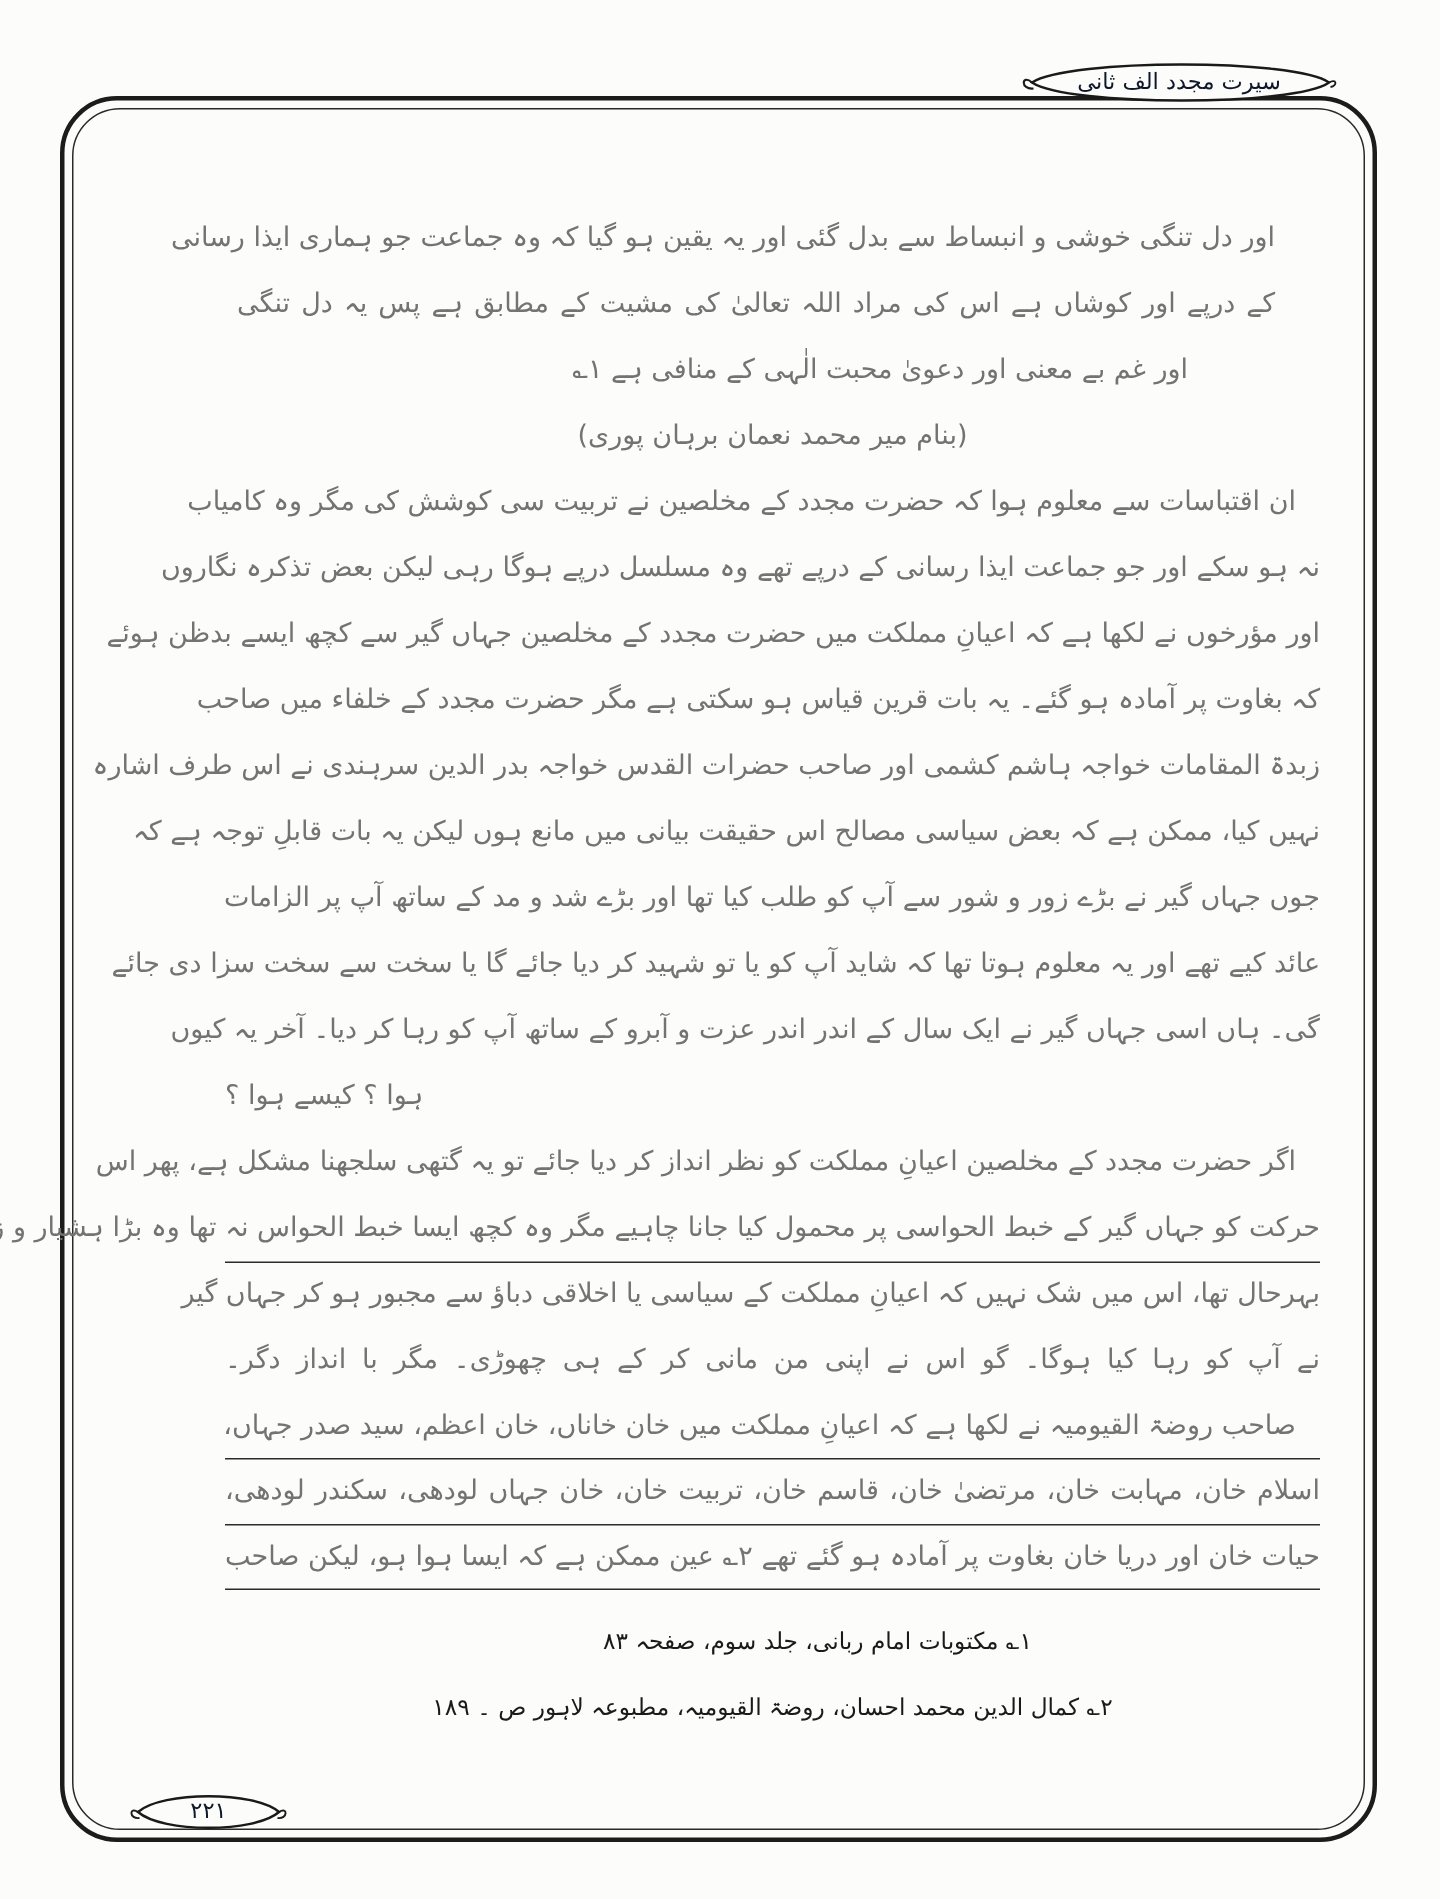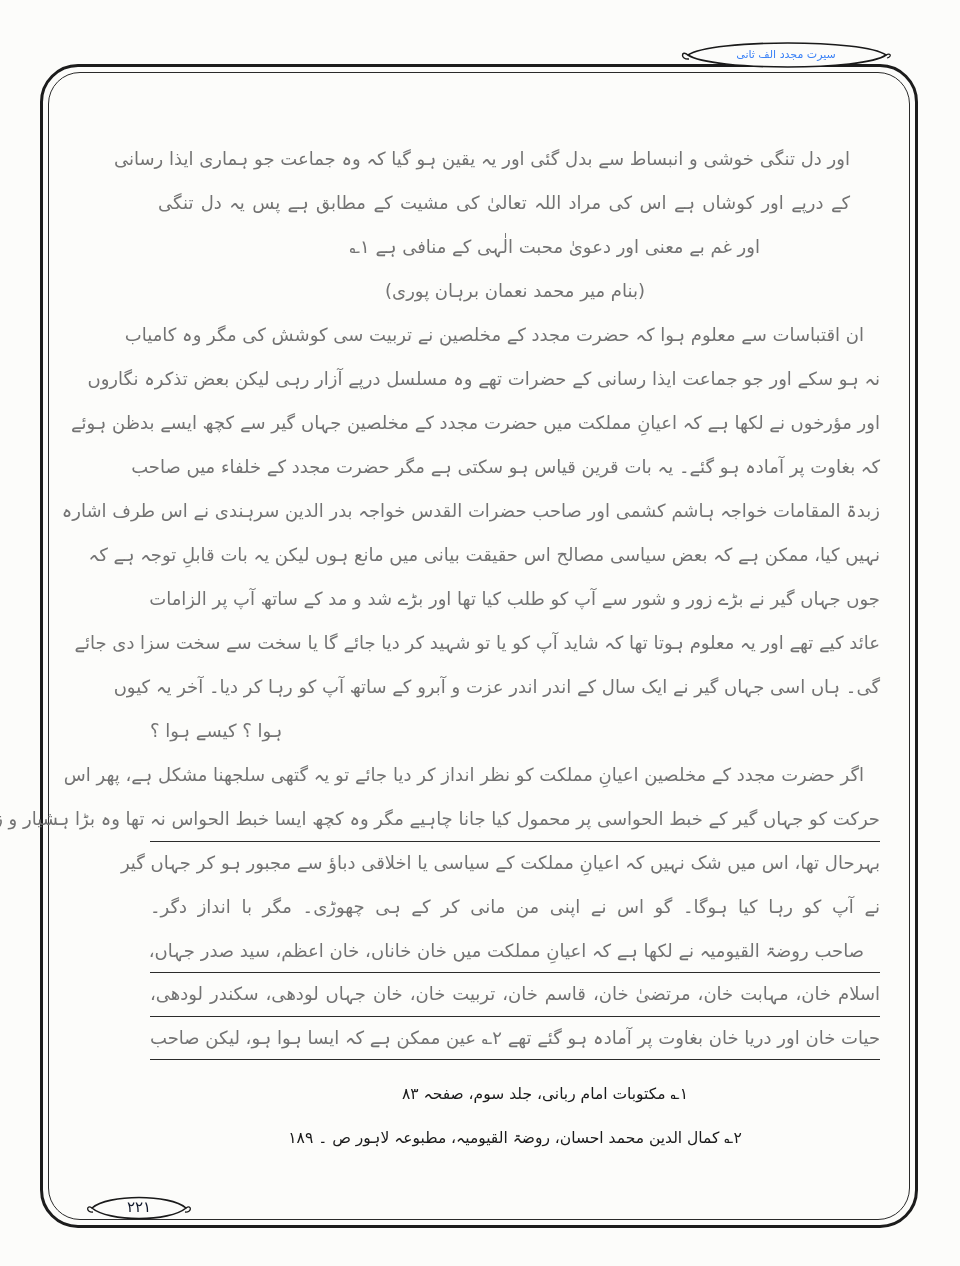--- a/index.html
+++ b/index.html
@@ -21,21 +21,21 @@
     position:absolute;left:5px;top:5px;right:5px;bottom:5px;
     border:1.2px solid #2a2a2a;border-radius:32px;
   }
   
   .cartouche{
     position:absolute;top:36px;right:66px;width:216px;height:38px;z-index:5;
   }
   .cartouche svg{position:absolute;inset:0;}
   .cartouche .title{
     position:absolute;inset:0;display:flex;align-items:center;justify-content:center;
-    font-size:11px;direction:rtl;letter-spacing:0;color:#3b82f6;
+    font-size:15px;direction:rtl;letter-spacing:0;color:#0f172a;
     padding-bottom:2px;
   }
   
   .pagenum{
     position:absolute;left:84px;top:1190px;width:110px;height:36px;z-index:5;
   }
   .pagenum svg{position:absolute;inset:0;}
   .pagenum .num{
     position:absolute;inset:0;display:flex;align-items:center;justify-content:center;
     font-size:15px;color:#0f172a;padding-bottom:2px;
@@ -45,21 +45,21 @@
     position:absolute;left:150px;right:80px;top:138px;
     direction:rtl;
   }
   .line{
     height:44px;line-height:42px;font-size:18px;
     text-align:justify;text-align-last:justify;
     white-space:nowrap;overflow:visible;
     color:#737373;
   }
   .line.q{margin-left:8px;margin-right:30px;}
-  .line.qe{text-align:right;text-align-last:right;margin-right:120px;}
+  .line.qe{text-align:right;text-align-last:right;margin-right:88px;}
   .line.center{text-align:center;text-align-last:center;}
   .line.ps{text-indent:16px;}
   .line.left{text-align:right;text-align-last:left;}
   .line.ul{border-bottom:1.5px solid #2b2b2b;height:42.5px;}
   .fnblock{margin-top:12px;}
   .footnote{
     height:44px;line-height:44px;font-size:15.5px;direction:rtl;
     text-align:center;text-align-last:center;color:#1a1a1a;
   }
   .footnote.f1{margin-left:60px;}
@@ -81,21 +81,21 @@
     </svg>
     <div class="title">سیرت مجدد الف ثانی</div>
   </div>
 
   <div class="text-block">
     <div class="line q">اور دل تنگی خوشی و انبساط سے بدل گئی اور یہ یقین ہو گیا کہ وہ جماعت جو ہماری ایذا رسانی</div>
     <div class="line q">کے درپے اور کوشاں ہے اس کی مراد اللہ تعالیٰ کی مشیت کے مطابق ہے پس یہ دل تنگی</div>
     <div class="line qe">اور غم بے معنی اور دعویٰ محبت الٰہی کے منافی ہے ۱؎</div>
     <div class="line center">(بنام میر محمد نعمان برہان پوری)</div>
     <div class="line ps">ان اقتباسات سے معلوم ہوا کہ حضرت مجدد کے مخلصین نے تربیت سی کوشش کی مگر وہ کامیاب</div>
-    <div class="line">نہ ہو سکے اور جو جماعت ایذا رسانی کے حضرات تھے وہ مسلسل درپے آزار رہی لیکن بعض تذکرہ نگاروں</div>
+    <div class="line">نہ ہو سکے اور جو جماعت ایذا رسانی کے درپے تھے وہ مسلسل درپے ہوگا رہی لیکن بعض تذکرہ نگاروں</div>
     <div class="line">اور مؤرخوں نے لکھا ہے کہ اعیانِ مملکت میں حضرت مجدد کے مخلصین جہاں گیر سے کچھ ایسے بدظن ہوئے</div>
     <div class="line">کہ بغاوت پر آمادہ ہو گئے۔ یہ بات قرین قیاس ہو سکتی ہے مگر حضرت مجدد کے خلفاء میں صاحب</div>
     <div class="line">زبدۃ المقامات خواجہ ہاشم کشمی اور صاحب حضرات القدس خواجہ بدر الدین سرہندی نے اس طرف اشارہ</div>
     <div class="line">نہیں کیا، ممکن ہے کہ بعض سیاسی مصالح اس حقیقت بیانی میں مانع ہوں لیکن یہ بات قابلِ توجہ ہے کہ</div>
     <div class="line">جوں جہاں گیر نے بڑے زور و شور سے آپ کو طلب کیا تھا اور بڑے شد و مد کے ساتھ آپ پر الزامات</div>
     <div class="line">عائد کیے تھے اور یہ معلوم ہوتا تھا کہ شاید آپ کو یا تو شہید کر دیا جائے گا یا سخت سے سخت سزا دی جائے</div>
     <div class="line">گی۔ ہاں اسی جہاں گیر نے ایک سال کے اندر اندر عزت و آبرو کے ساتھ آپ کو رہا کر دیا۔ آخر یہ کیوں</div>
     <div class="line left">ہوا ؟ کیسے ہوا ؟</div>
     <div class="line ps">اگر حضرت مجدد کے مخلصین اعیانِ مملکت کو نظر انداز کر دیا جائے تو یہ گتھی سلجھنا مشکل ہے، پھر اس</div>
     <div class="line ul">حرکت کو جہاں گیر کے خبط الحواسی پر محمول کیا جانا چاہیے مگر وہ کچھ ایسا خبط الحواس نہ تھا وہ بڑا ہشیار و زیرک</div>

